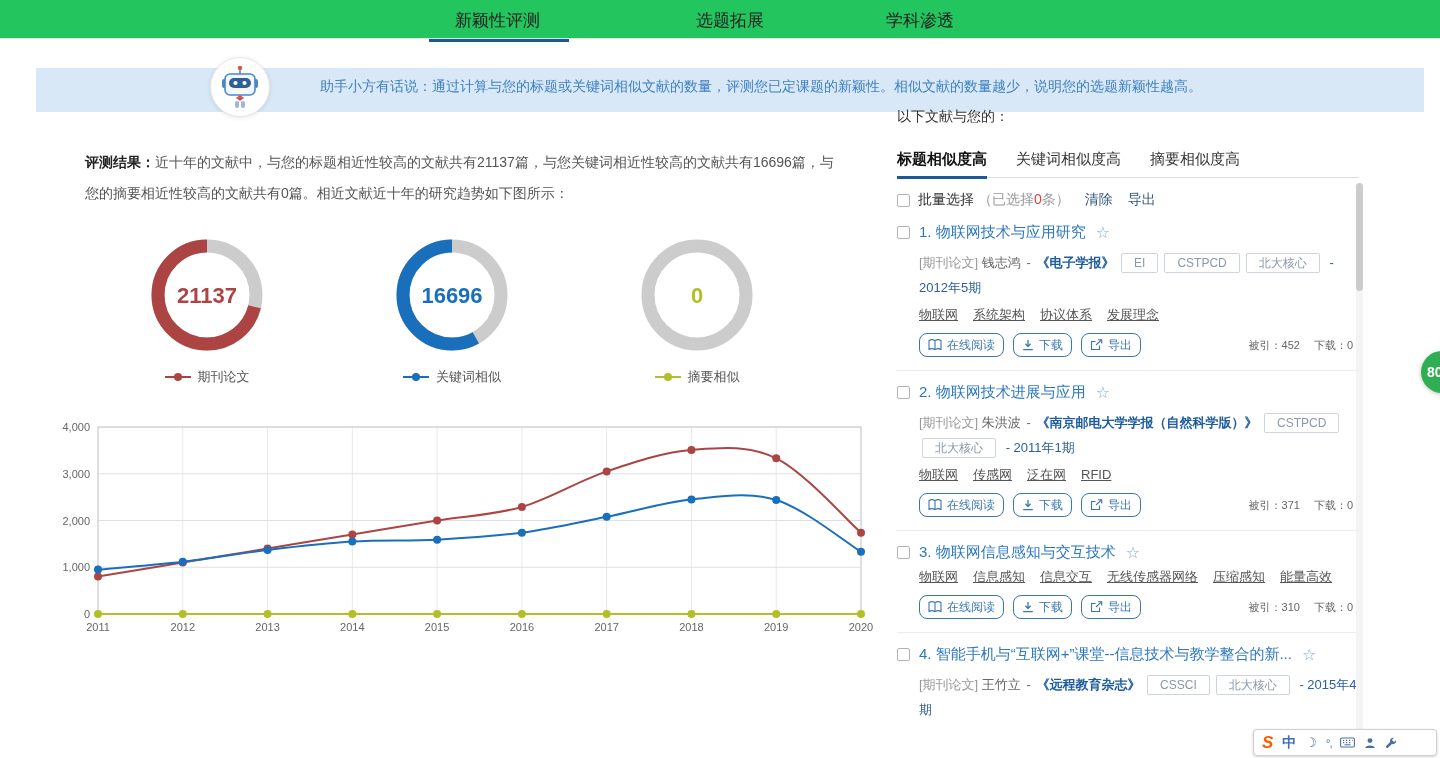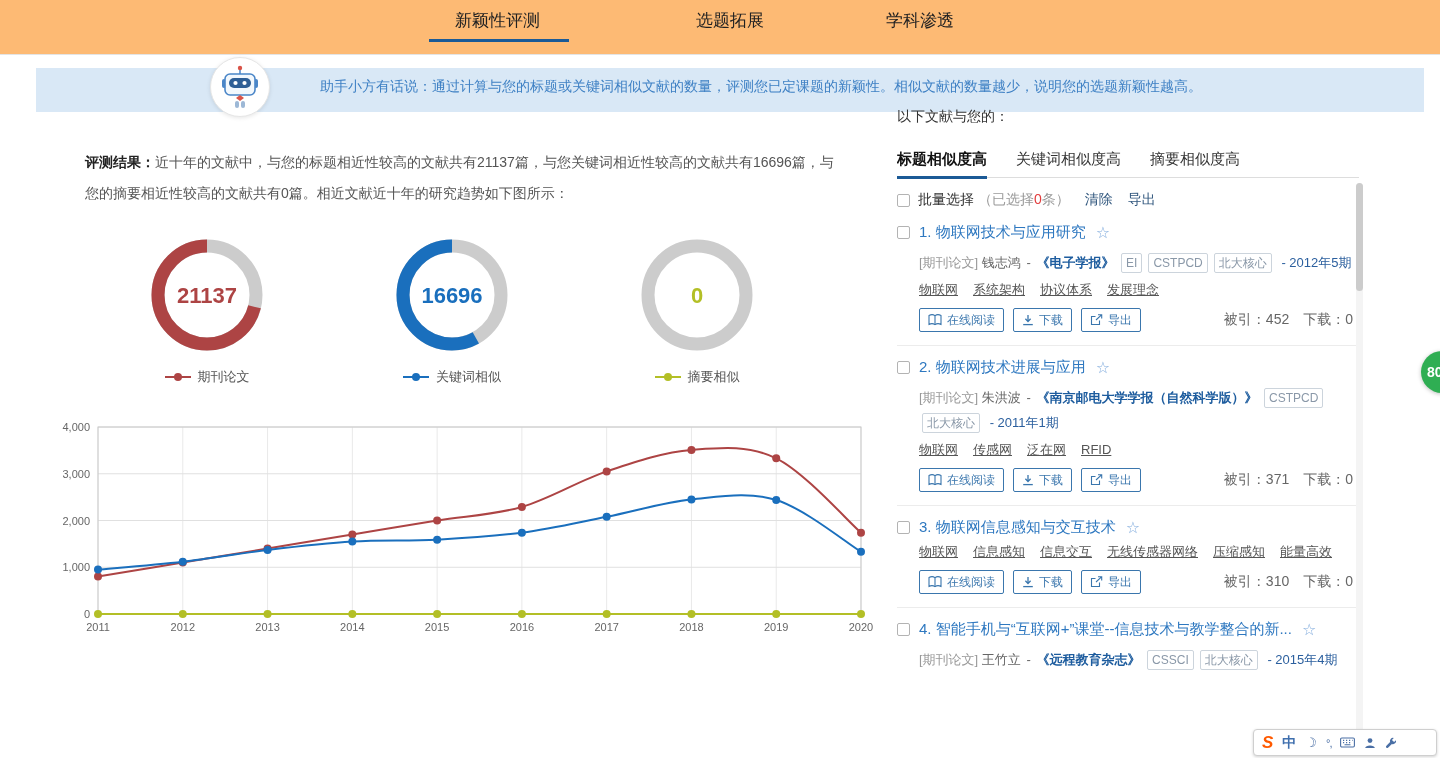--- a/index.html
+++ b/index.html
@@ -1,19 +1,19 @@
 <!DOCTYPE html>
 <html><head>
 <meta charset="utf-8">
 <style>
 *{margin:0;padding:0;box-sizing:border-box;}
 html,body{width:1440px;height:758px;overflow:hidden;background:#fff;
   font-family:"Liberation Sans","DejaVu Sans",sans-serif;}
 a{text-decoration:none;cursor:pointer;}
-.topnav{position:absolute;left:0;top:0;width:1440px;height:55px;background:#fdba74;border-bottom:1px solid #e4e4e4;}
+.topnav{position:absolute;left:0;top:0;width:1440px;height:39px;background:#22c55e;border-bottom:1px solid #e4e4e4;}
 .nav-tab{position:absolute;top:8px;height:26px;line-height:26px;font-size:17px;color:#222;cursor:pointer;}
 #nav-tab-0{left:455px;}#nav-tab-1{left:696px;}#nav-tab-2{left:886px;}
 .nav-underline{position:absolute;left:429px;top:39px;width:140px;height:3px;background:#1b5a96;}
 .banner{position:absolute;left:36px;top:68px;width:1388px;height:44px;background:#d9e8f6;}
 .banner-text{position:absolute;left:284px;top:0;line-height:36px;font-size:14px;color:#3e80c4;white-space:nowrap;}
 .avatar{position:absolute;left:210px;top:57px;width:60px;height:60px;background:#fff;border:1px solid #e6e6e6;
   border-radius:50%;box-shadow:0 1px 4px rgba(0,0,0,.10);display:flex;align-items:center;justify-content:center;z-index:2;}
 .result{position:absolute;left:85px;top:147px;width:762px;font-size:14px;line-height:31px;color:#555;}
 .result b{color:#222;}
 .donut{position:absolute;top:239px;width:130px;text-align:center;}
@@ -38,28 +38,28 @@
 .paper{padding:12px 0 13px;border-bottom:1px solid #ececec;}
 .paper:last-child{border-bottom:none;}
 .p-title-row{display:flex;align-items:center;}
 .p-title-row .cbx{margin-right:9px;}
 .p-title{font-size:15px;color:#2e78c0;white-space:nowrap;overflow:hidden;}
 .p-star{margin-left:10px;color:#85aede;font-size:16px;cursor:pointer;flex:none;}
 .p-meta{margin:8px 0 0 22px;font-size:13px;color:#999;line-height:25px;}
 .p-author{color:#666;}
 .p-dash{color:#666;margin:0 2px;}
 .p-journal{color:#1d5c9e;font-weight:bold;}
-.p-tag{display:inline-block;border:1px solid #ccd4dc;color:#8a98a8;font-size:12px;line-height:16px;padding:1px 4px;margin:0 3px;border-radius:2px;}
+.p-tag{display:inline-block;border:1px solid #ccd4dc;color:#8a98a8;font-size:12px;line-height:16px;padding:1px 12px;margin:0 3px;border-radius:2px;}
 .p-issue{color:#2b5f9e;margin-left:3px;}
 .p-keywords{margin:6px 0 0 22px;font-size:13px;}
 .p-kw{color:#555;margin-right:15px;text-decoration:underline;}
 .p-actions{margin:9px 6px 0 22px;display:flex;align-items:center;}
 .p-btn{display:inline-flex;align-items:center;gap:5px;border:1px solid #3a76ad;color:#3a76ad;font-size:12px;line-height:16px;
-  padding:3px 8px;margin-right:9px;border-radius:2px;background:#fff;cursor:pointer;text-align:center;}
-.p-stats{margin-left:auto;color:#666;font-size:14px;white-space:nowrap;}
+  padding:3px 8px;margin-right:9px;border-radius:8px;background:#fff;cursor:pointer;text-align:center;}
+.p-stats{margin-left:auto;color:#666;font-size:11px;white-space:nowrap;}
 .p-stats span{margin-left:14px;}
 .p-scrollbar{position:absolute;left:1356px;top:183px;width:7px;height:557px;background:#f4f4f4;border-radius:4px;}
 .p-thumb{position:absolute;left:0;top:0;width:7px;height:108px;background:#ccc;border-radius:4px;}
 .float-badge{position:absolute;left:1421px;top:351px;width:42px;height:42px;border-radius:50%;background:#2fae53;color:#fff;
   font-weight:bold;font-size:14px;line-height:42px;padding-left:6px;box-shadow:0 1px 4px rgba(0,0,0,.25);cursor:pointer;z-index:5;}
 .ime{position:absolute;left:1253px;top:729px;width:184px;height:27px;background:#fff;border:1px solid #cfcfcf;border-radius:4px;
   box-shadow:0 1px 3px rgba(0,0,0,.18);display:flex;align-items:center;gap:9px;padding:0 8px;z-index:5;}
 .ime .sogou{color:#ff5a00;font-weight:bold;font-style:italic;font-size:17px;cursor:pointer;}
 .ime .i{color:#4a6fa5;font-size:13px;display:inline-flex;align-items:center;cursor:pointer;}
 .ime .cn{font-size:14px;font-weight:bold;color:#3f6fae;}

